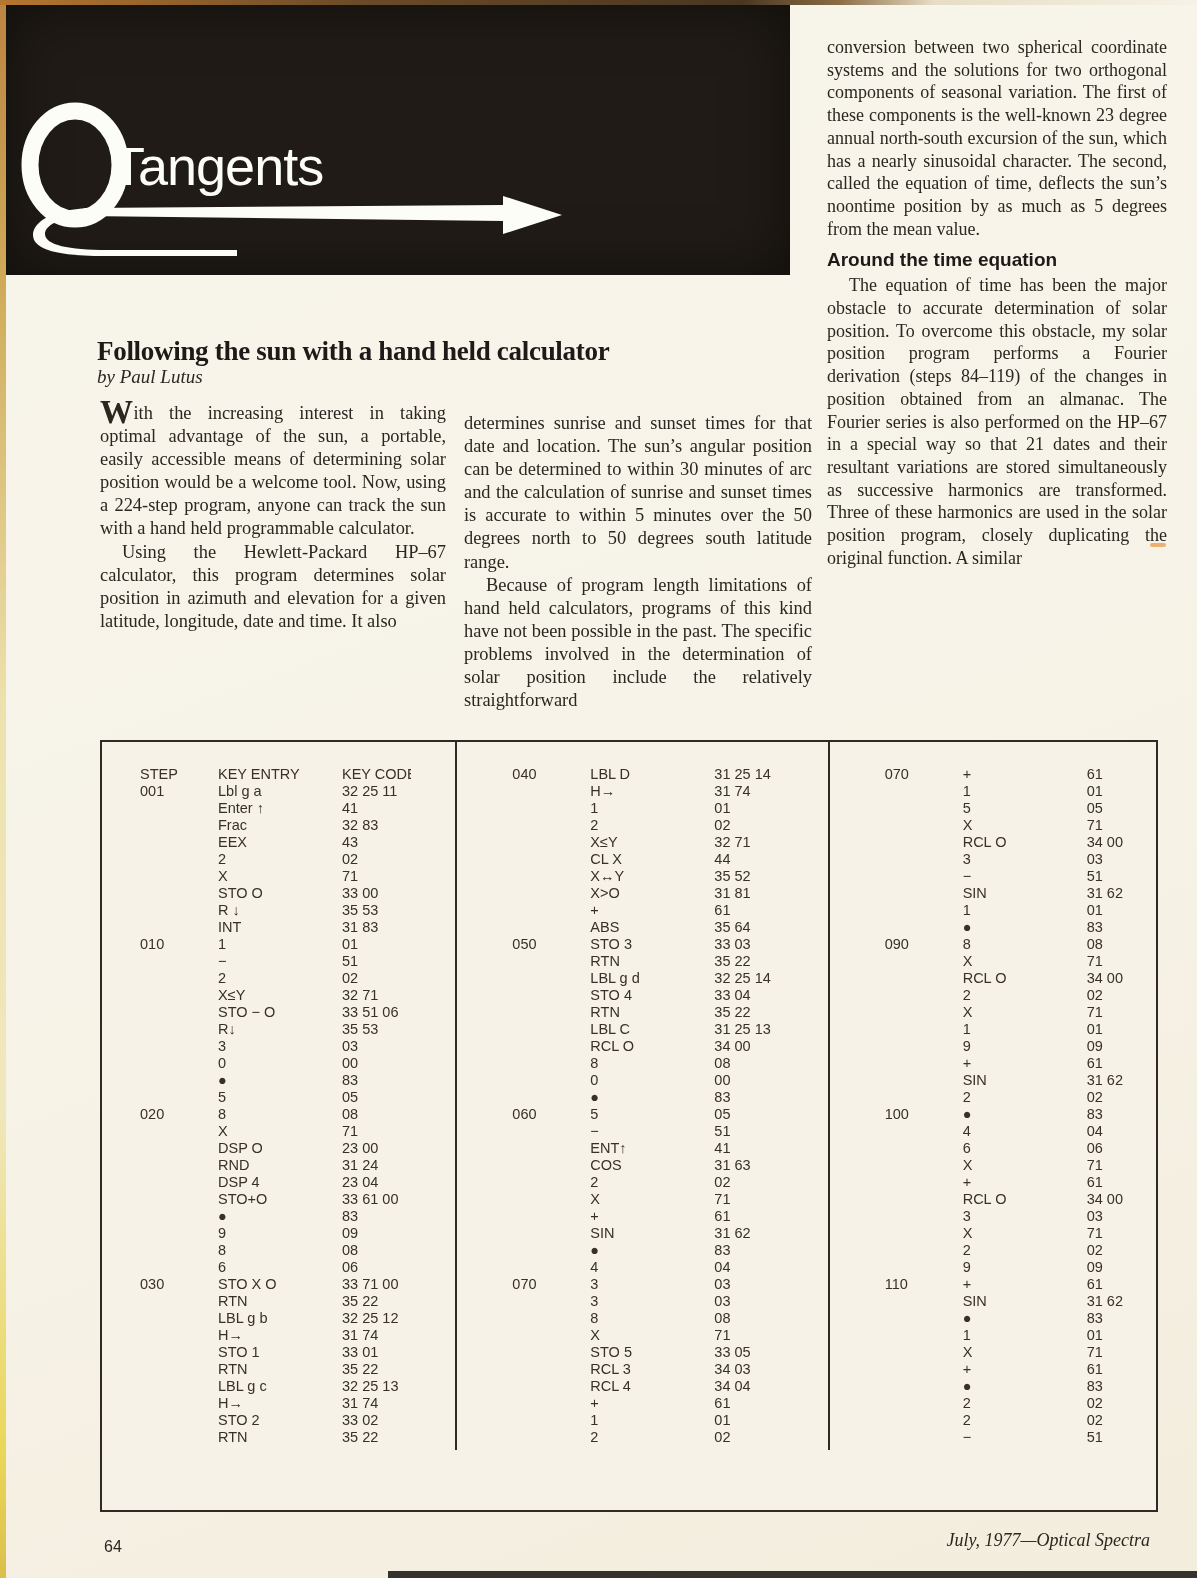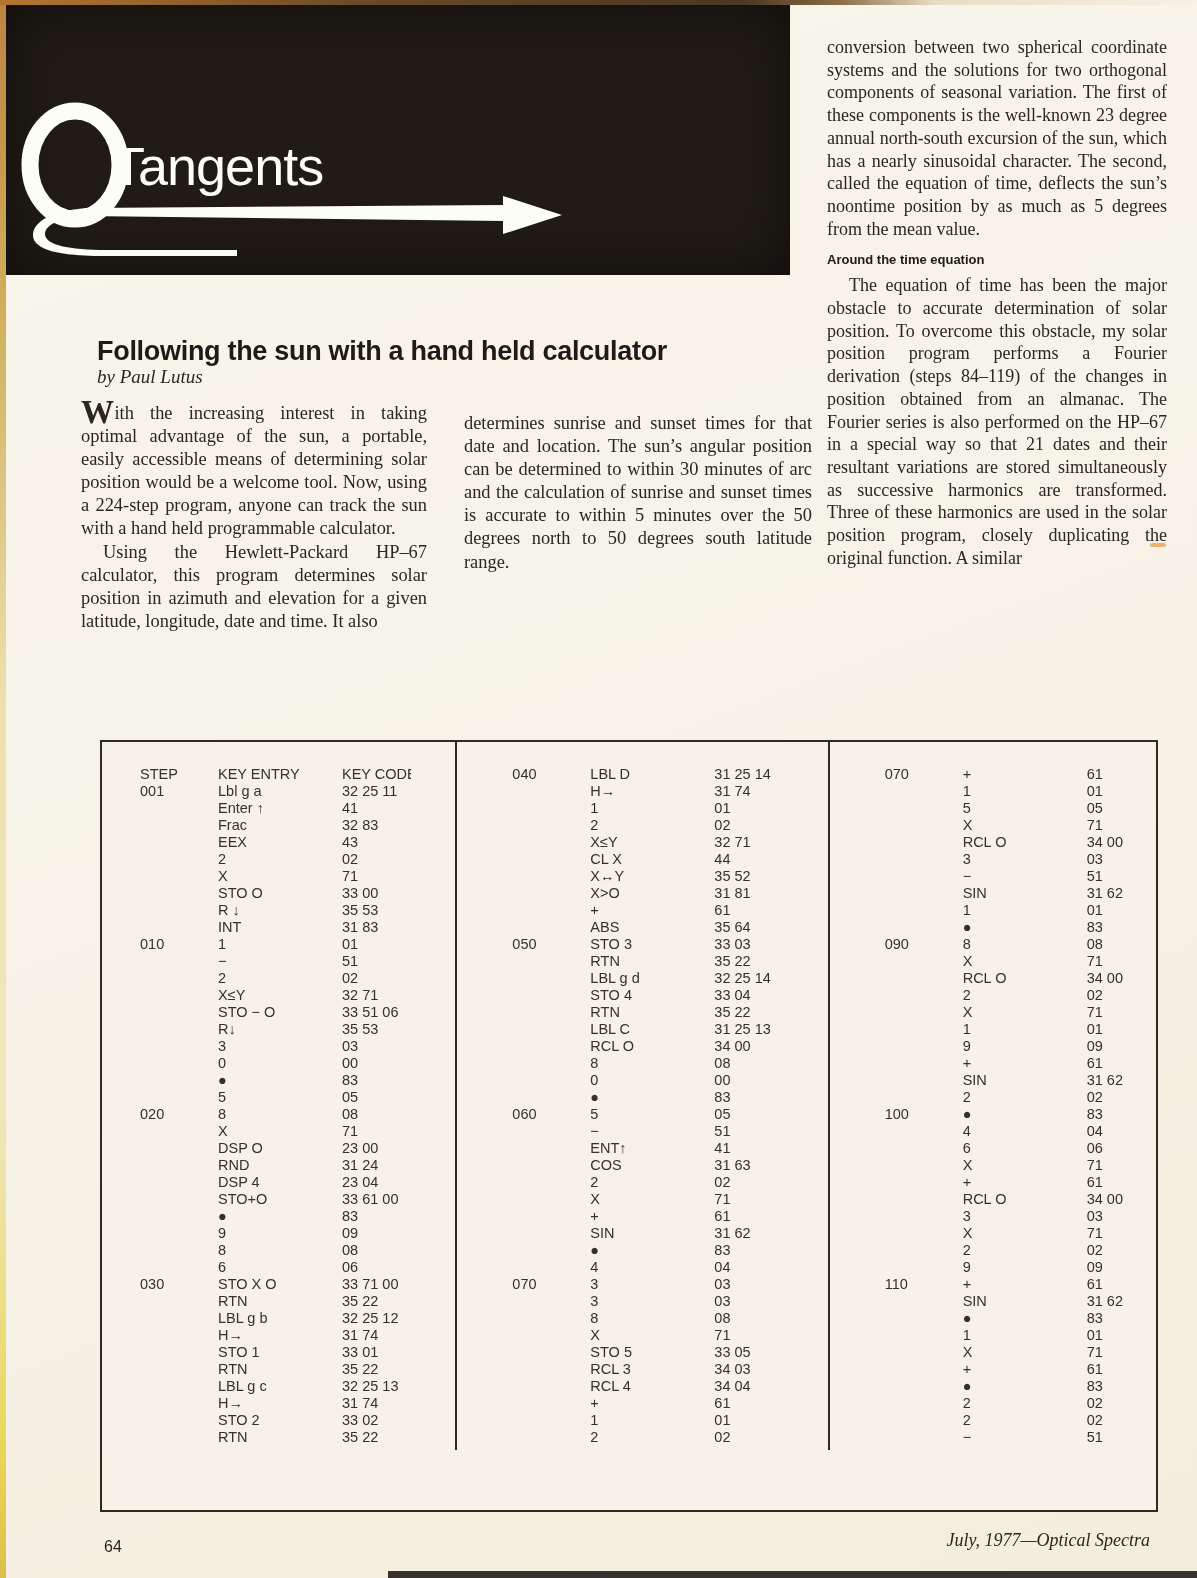--- a/index.html
+++ b/index.html
@@ -18,35 +18,35 @@
   .artifact-dash{position:absolute;left:1150px;top:543px;width:16px;height:4px;background:#e8a65e;border-radius:2px;opacity:.85;}
 
   
   .banner{position:absolute;left:6px;top:5px;width:784px;height:270px;background:#201b16;
     box-shadow:inset 0 0 60px rgba(0,0,0,.5);}
   .banner svg{display:block;width:784px;height:270px;}
   .banner text{font-family:"Liberation Sans",sans-serif;letter-spacing:-1px;}
 
   
   .article-title{position:absolute;left:97px;top:318px;width:680px;
-    font-family:Liberation Sans, sans-serif;font-weight:bold;font-size:27px;
+    font-family:Liberation Serif, serif;font-weight:bold;font-size:27px;
     letter-spacing:-.3px;color:#1d1a17;}
   .byline{position:absolute;left:97px;top:366px;font-style:italic;font-size:19px;color:#2b2620;}
 
   
   .col{position:absolute;width:346px;font-size:18.4px;line-height:23.1px;
     text-align:justify;color:#2b2620;}
   .col p{margin:0;}
   .col p.indent{text-indent:22px;}
-  .col1{left:81px;top:402px;}
+  .col1{left:100px;top:402px;}
   .col2{left:464px;top:368px;width:348px;margin-top:44px;}
   .col3{left:827px;top:36px;width:340px;font-size:18px;line-height:22.7px;}
   .dropcap{font-size:33px;font-weight:bold;line-height:0;vertical-align:-4px;letter-spacing:.5px;}
   .section-heading{font-family:"Liberation Sans",sans-serif;font-weight:bold;
-    font-size:13px;line-height:22px;margin:9px 0 3px;color:#1d1a17;text-align:left;}
+    font-size:19px;line-height:22px;margin:9px 0 3px;color:#1d1a17;text-align:left;}
 
   
   .table-box{position:absolute;left:100px;top:740px;width:1058px;height:772px;
     box-sizing:border-box;border:2px solid #2e2a24;background:#f6f2e7;}
   .table-title-row{height:58px;border-bottom:2px solid #2e2a24;display:flex;
     align-items:center;justify-content:center;
     font-family:"Liberation Sans",sans-serif;font-weight:bold;font-size:21px;color:#1d1a17;}
   .table-body{display:flex;height:708px;gap:44px;}
   .tgroup{flex:1;padding-top:24px;box-sizing:border-box;overflow:hidden;}
   .tgroup + .tgroup{border-left:2px solid #2e2a24;padding-left:17px;}
@@ -79,20 +79,21 @@
   <h1 class="article-title">Following the sun with a hand held calculator</h1>
   <div class="byline">by Paul Lutus</div>
 
   <div class="col col1">
     <p><span class="dropcap">W</span><span>ith the increasing interest in taking optimal advantage of the sun, a portable, easily accessible means of determining solar position would be a welcome tool. Now, using a 224-step program, anyone can track the sun with a hand held programmable calculator.</span></p>
     <p class="indent">Using the Hewlett-Packard HP–67 calculator, this program determines solar position in azimuth and elevation for a given latitude, longitude, date and time. It also</p>
   </div>
 
   <div class="col col2">
     <p>determines sunrise and sunset times for that date and location. The sun’s angular position can be determined to within 30 minutes of arc and the calculation of sunrise and sunset times is accurate to within 5 minutes over the 50 degrees north to 50 degrees south latitude range.</p>
+    <p class="indent">Because of program length limitations of hand held calculators, programs of this kind have not been possible in the past. The specific problems involved in the determination of solar position include the relatively straightforward</p>
   </div>
 
   <div class="col col3">
     <p>conversion between two spherical coordinate systems and the solutions for two orthogonal components of seasonal variation. The first of these components is the well-known 23 degree annual north-south excursion of the sun, which has a nearly sinusoidal character. The second, called the equation of time, deflects the sun’s noontime position by as much as 5 degrees from the mean value.</p>
     <h2 class="section-heading">Around the time equation</h2>
     <p class="indent">The equation of time has been the major obstacle to accurate determination of solar position. To overcome this obstacle, my solar position program performs a Fourier derivation (steps 84–119) of the changes in position obtained from an almanac. The Fourier series is also performed on the HP–67 in a special way so that 21 dates and their resultant variations are stored simultaneously as successive harmonics are transformed. Three of these harmonics are used in the solar position program, closely duplicating the original function. A similar</p>
   </div>
 
   <div class="artifact-dash"></div>
 

